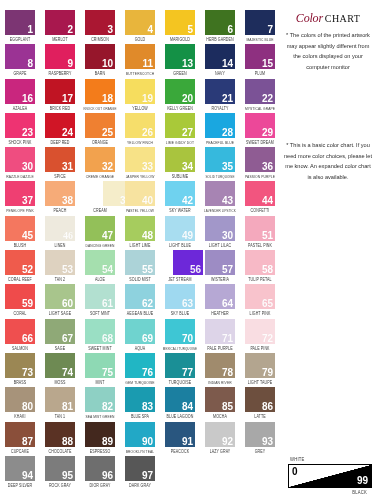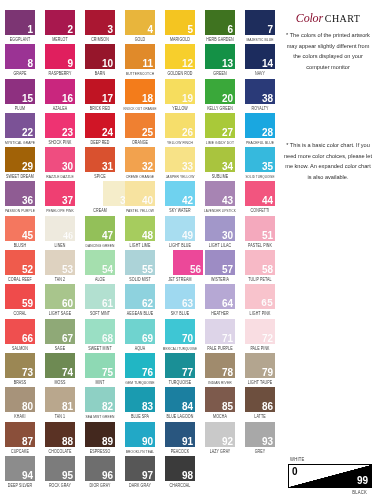--- a/index.html
+++ b/index.html
@@ -250,26 +250,20 @@
         </div>
         <div class="lbl">BARN</div>
       </div>
       <div class="cell">
         <div class="chip" style="background: rgb(224, 138, 42);">
           <span class="num" style="color: rgb(255, 255, 255);">11</span>
         </div>
         <div class="lbl" style="font-size: 3.3px;">BUTTERSCOTCH</div>
       </div>
       <div class="cell">
-        <div class="chip" style="background: rgb(247, 207, 44);">
-          <span class="num" style="color: rgba(255, 255, 255, 0.92);">12</span>
-        </div>
-        <div class="lbl">GOLDEN ROD</div>
-      </div>
-      <div class="cell">
         <div class="chip" style="background: rgb(20, 145, 70);">
           <span class="num" style="color: rgb(255, 255, 255);">13</span>
         </div>
         <div class="lbl">GREEN</div>
       </div>
       <div class="cell">
         <div class="chip" style="background: rgb(28, 44, 94);">
           <span class="num" style="color: rgb(255, 255, 255);">14</span>
         </div>
         <div class="lbl">NAVY</div>
@@ -305,21 +299,21 @@
         <div class="lbl">YELLOW</div>
       </div>
       <div class="cell">
         <div class="chip" style="background: rgb(58, 168, 58);">
           <span class="num" style="color: rgb(255, 255, 255);">20</span>
         </div>
         <div class="lbl">KELLY GREEN</div>
       </div>
       <div class="cell">
         <div class="chip" style="background: rgb(42, 58, 120);">
-          <span class="num" style="color: rgb(255, 255, 255);">38</span>
+          <span class="num" style="color: rgb(255, 255, 255);">21</span>
         </div>
         <div class="lbl">ROYALTY</div>
       </div>
       <div class="cell">
         <div class="chip" style="background: rgb(123, 82, 150);">
           <span class="num" style="color: rgb(255, 255, 255);">22</span>
         </div>
         <div class="lbl" style="font-size: 3.3px;">MYSTICAL GRAPE</div>
       </div>
       <div class="cell">
@@ -352,21 +346,21 @@
         </div>
         <div class="lbl" style="font-size: 3.3px;">LIME GIDDY DOT</div>
       </div>
       <div class="cell">
         <div class="chip" style="background: rgb(26, 167, 224);">
           <span class="num" style="color: rgb(255, 255, 255);">28</span>
         </div>
         <div class="lbl" style="font-size: 3.3px;">PEACEFUL BLUE</div>
       </div>
       <div class="cell">
-        <div class="chip" style="background: #a16207;">
+        <div class="chip" style="background: #ec4899;">
           <span class="num" style="color: rgb(255, 255, 255);">29</span>
         </div>
         <div class="lbl">SWEET DREAM</div>
       </div>
       <div class="cell">
         <div class="chip" style="background: rgb(239, 77, 128);">
           <span class="num" style="color: rgb(255, 255, 255);">30</span>
         </div>
         <div class="lbl" style="font-size: 3.3px;">RAZZLE DAZZLE</div>
       </div>
@@ -406,20 +400,26 @@
         </div>
         <div class="lbl" style="font-size: 3.3px;">PASSION PURPLE</div>
       </div>
       <div class="cell">
         <div class="chip" style="background: rgb(239, 63, 114);">
           <span class="num" style="color: rgb(255, 255, 255);">37</span>
         </div>
         <div class="lbl" style="font-size: 3.3px;">PENELOPE PINK</div>
       </div>
       <div class="cell">
+        <div class="chip" style="background: rgb(246, 171, 120);">
+          <span class="num" style="color: rgb(255, 255, 255);">38</span>
+        </div>
+        <div class="lbl">PEACH</div>
+      </div>
+      <div class="cell">
         <div class="chip" style="background: rgb(245, 237, 202); margin-left: 36px;">
           <span class="num" style="color: rgba(255, 255, 255, 0.92);">39</span>
         </div>
         <div class="lbl">CREAM</div>
       </div>
       <div class="cell">
         <div class="chip" style="background: rgb(247, 227, 160);">
           <span class="num" style="color: rgba(255, 255, 255, 0.92);">40</span>
         </div>
         <div class="lbl" style="font-size: 3.3px;">PASTEL YELLOW</div>
@@ -502,21 +502,21 @@
         </div>
         <div class="lbl">ALOE</div>
       </div>
       <div class="cell">
         <div class="chip" style="background: rgb(172, 211, 216);">
           <span class="num" style="color: rgb(255, 255, 255);">55</span>
         </div>
         <div class="lbl">SOLID MIST</div>
       </div>
       <div class="cell">
-        <div class="chip" style="background: #ec4899; margin-left: 16px;">
+        <div class="chip" style="background: #6d28d9; margin-left: 16px;">
           <span class="num" style="color: rgba(255, 255, 255, 0.92);">56</span>
         </div>
         <div class="lbl">JET STREAM</div>
       </div>
       <div class="cell">
         <div class="chip" style="background: rgb(157, 140, 196);">
           <span class="num" style="color: rgb(255, 255, 255);">57</span>
         </div>
         <div class="lbl">WISTERIA</div>
       </div>
@@ -557,21 +557,21 @@
         <div class="lbl">SKY BLUE</div>
       </div>
       <div class="cell">
         <div class="chip" style="background: rgb(182, 168, 212);">
           <span class="num" style="color: rgb(255, 255, 255);">64</span>
         </div>
         <div class="lbl">HEATHER</div>
       </div>
       <div class="cell">
         <div class="chip" style="background: rgb(248, 195, 204);">
-          <span class="num" style="color: rgba(255, 255, 255, 0.92); font-family: Liberation Mono, monospace;">65</span>
+          <span class="num" style="color: rgba(255, 255, 255, 0.92);">65</span>
         </div>
         <div class="lbl">LIGHT PINK</div>
       </div>
       <div class="cell">
         <div class="chip" style="background: rgb(239, 79, 79);">
           <span class="num" style="color: rgb(255, 255, 255);">66</span>
         </div>
         <div class="lbl">SALMON</div>
       </div>
       <div class="cell">
@@ -752,26 +752,20 @@
         <div class="chip" style="background: rgb(110, 110, 110);">
           <span class="num" style="color: rgb(255, 255, 255);">96</span>
         </div>
         <div class="lbl">DIOR GRAY</div>
       </div>
       <div class="cell">
         <div class="chip" style="background: rgb(87, 87, 87);">
           <span class="num" style="color: rgb(255, 255, 255);">97</span>
         </div>
         <div class="lbl">DARK GRAY</div>
-      </div>
-      <div class="cell">
-        <div class="chip" style="background: rgb(59, 59, 59);">
-          <span class="num" style="color: rgb(255, 255, 255);">98</span>
-        </div>
-        <div class="lbl">CHARCOAL</div>
       </div>
     </div>
 
   <div id="panel">
 
     <div id="title">
       <span class="script">Color</span><span class="blk">CHART</span>
     </div>
 
     <div class="note" id="note1">* The colors of the printed artwork may appear slightly different from the colors displayed on your computer monitor</div>

